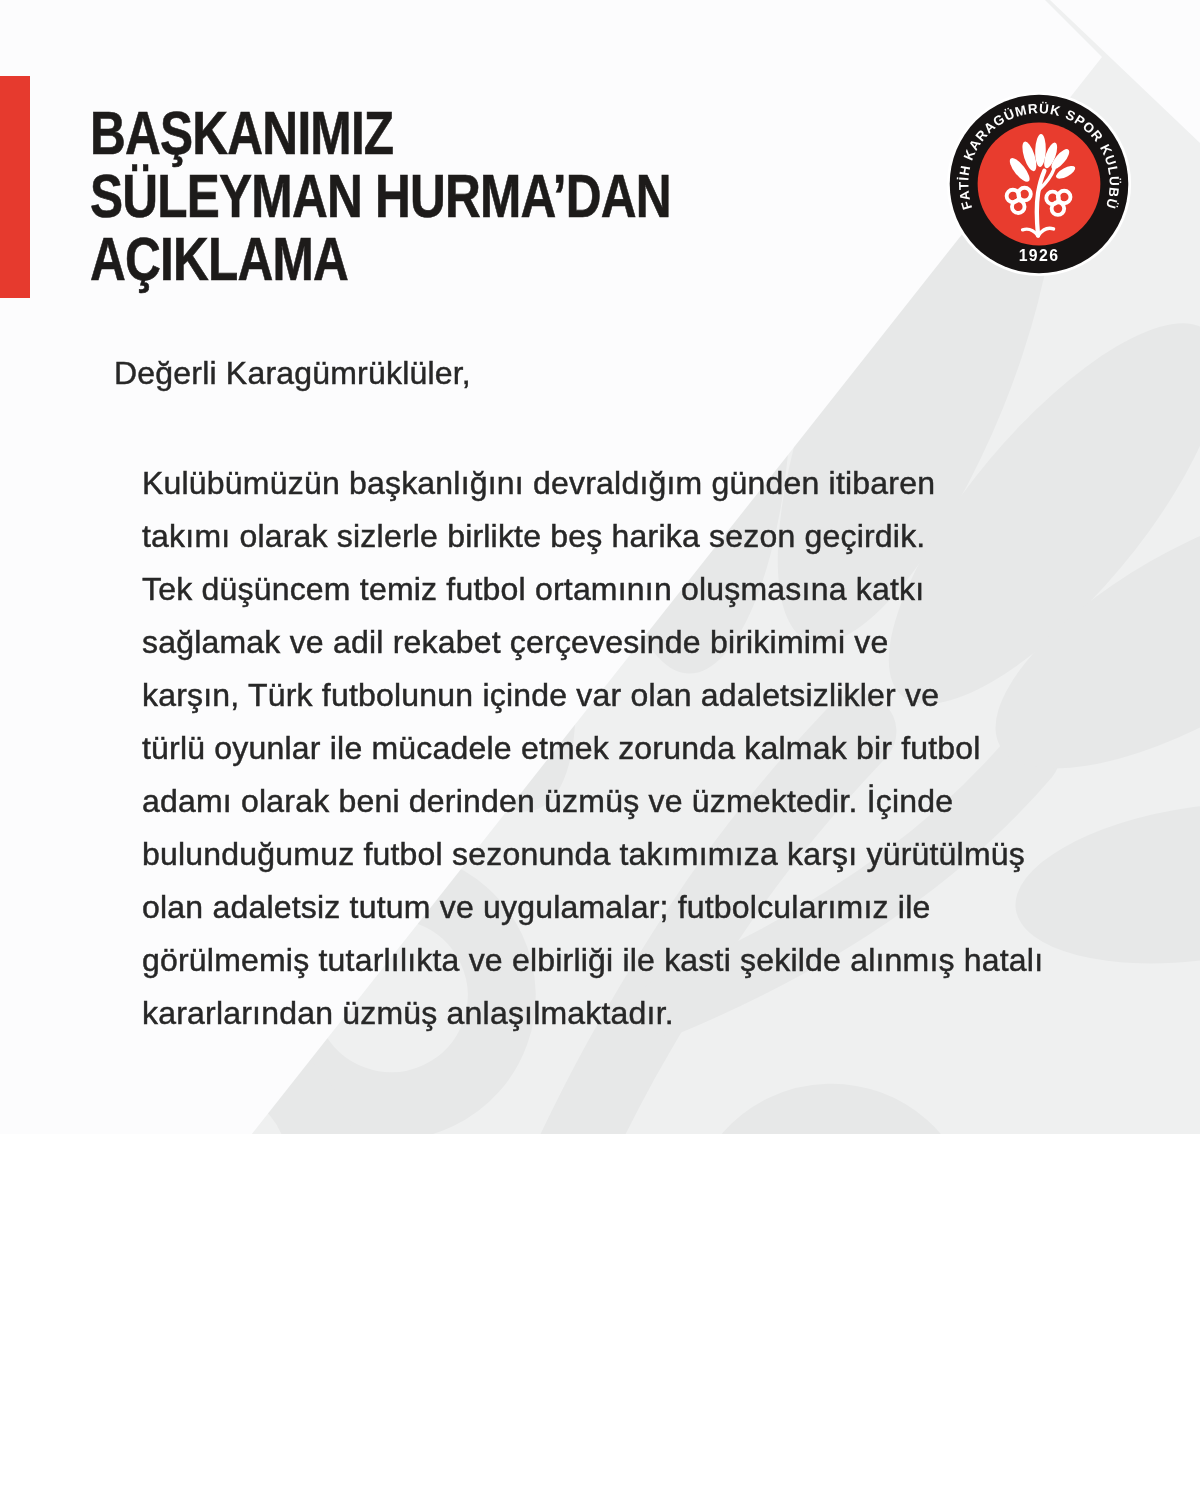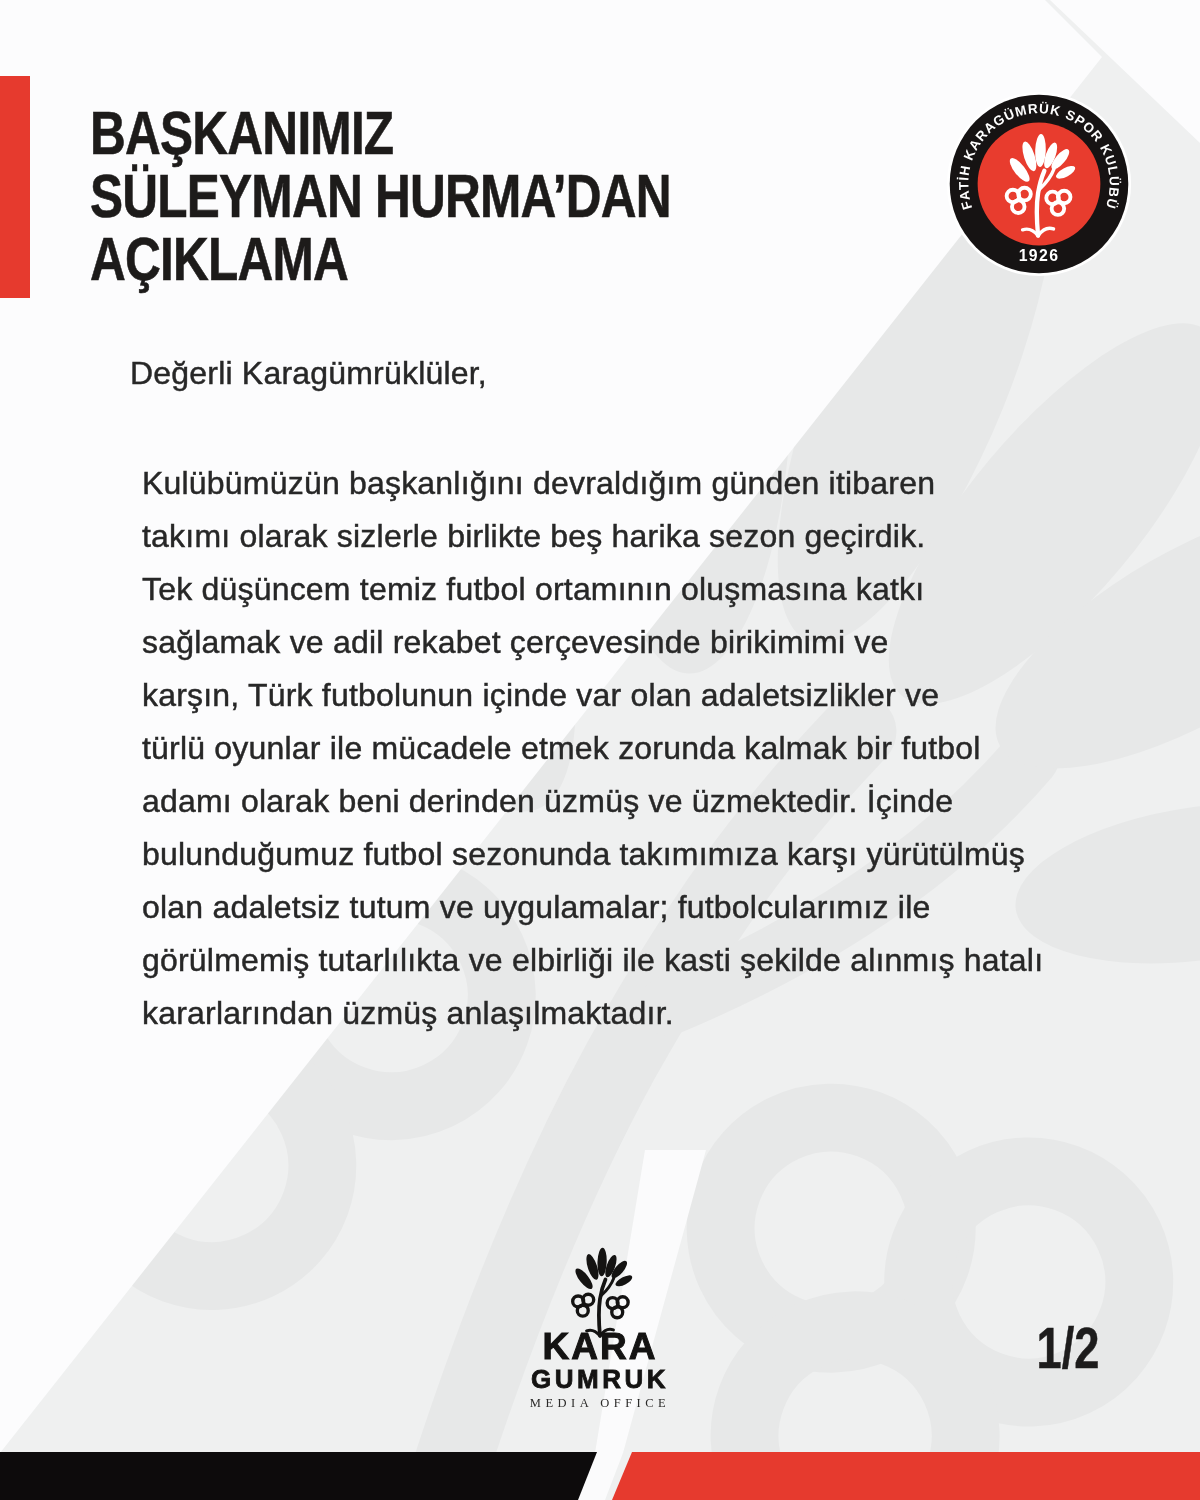--- a/index.html
+++ b/index.html
@@ -1,18 +1,18 @@
 <!DOCTYPE html>
 <html><head>
 <meta charset="utf-8">
 <style>
   html,body{margin:0;padding:0;}
   .canvas{
     position:relative;
-    width:1200px;height:1500px;
+    width:1200px;height:1134px;
     background:#eff0f0;
     overflow:hidden;
     font-family:"Liberation Sans",sans-serif;
   }
   
   .white-main{
     position:absolute;left:0;top:0;width:1200px;height:1500px;
     background:#fcfcfd;
     clip-path:polygon(0 0,1045px 0,1102px 57px,0 1453px);
   }
@@ -36,21 +36,21 @@
     position:absolute;left:90px;top:101px;
     color:#1d1b1a;font-weight:700;font-size:62px;line-height:63px;
     letter-spacing:-1px;
   }
   .title .tline{display:block;transform:scaleX(0.8);transform-origin:left center;white-space:nowrap;
     -webkit-text-stroke:0.6px #1d1b1a;}
   
   .badge{position:absolute;left:946px;top:91px;width:186px;height:186px;}
   
   .salutation{
-    position:absolute;left:130px;top:347px;
+    position:absolute;left:114px;top:347px;
     font-size:32px;line-height:53px;color:#272727;white-space:nowrap;
     -webkit-text-stroke:0.45px #272727;letter-spacing:0.2px;
   }
   .body-lines{
     position:absolute;left:142px;top:457px;
     font-size:32px;line-height:53px;color:#272727;
     -webkit-text-stroke:0.45px #272727;letter-spacing:0.2px;
   }
   .body-lines .line{white-space:nowrap;}
   

